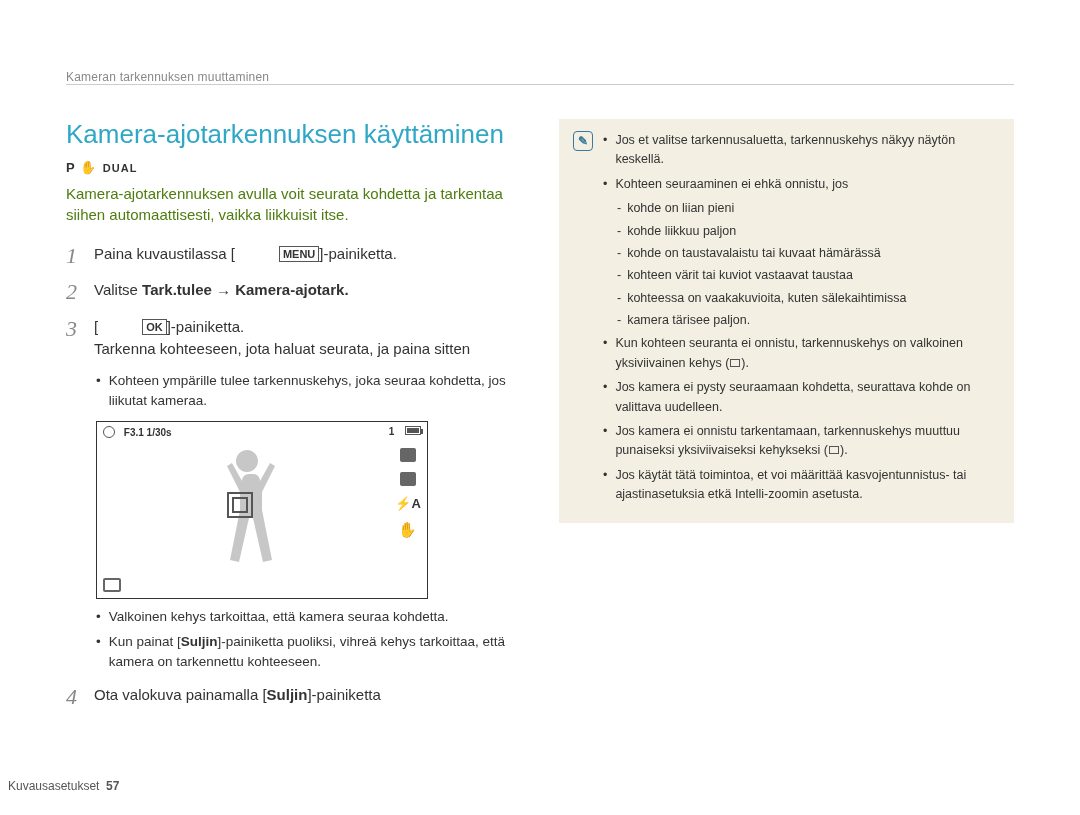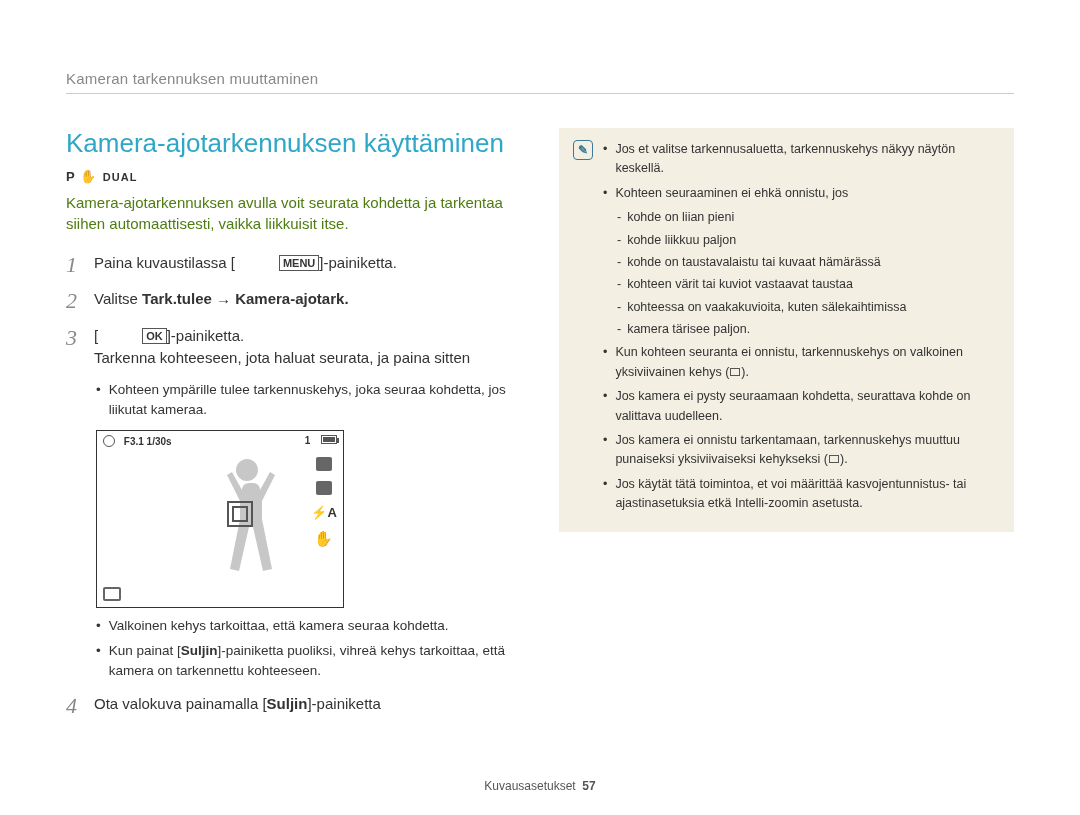--- a/index.html
+++ b/index.html
@@ -10,24 +10,23 @@
     height: 815px;
     font-family: Arial, Helvetica, sans-serif;
     color: #333;
     background: #fff;
     position: relative;
   }
   .page {
     padding: 70px 66px 0 66px;
   }
   .breadcrumb {
-    font-size: 15px;
+    font-size: 12px;
     font-weight: 300;
     color: #888;
-    margin-bottom: 6px;
     letter-spacing: 0.2px;
   }
   hr.rule {
     border: none;
     border-top: 1px solid #ccc;
     margin: 0 0 34px 0;
   }
   .columns {
     display: flex;
     gap: 38px;
@@ -99,21 +98,21 @@
   }
   .sub-bullets .li {
     display: flex;
     gap: 8px;
     margin-bottom: 4px;
   }
   .sub-bullets .dot {
     flex: 0 0 auto;
   }
   .camera-screen {
-    width: 248px;
+    width: 332px;
     height: 178px;
     border: 1px solid #333;
     margin: 8px 12px 8px 30px;
     position: relative;
     background: #fff;
   }
   .cs-top {
     position: absolute;
     top: 4px; left: 6px; right: 6px;
     display: flex;
@@ -200,23 +199,23 @@
   }
   .small-square {
     display:inline-block;
     width:10px; height:8px;
     border:1.5px solid #555;
     vertical-align: 0px;
     margin: 0 1px;
   }
   .footer {
     position: absolute;
-    left: 0; right: 0;
+    left: 8px; right: 0;
     bottom: 22px;
-    text-align: center;
+    text-align: left;
     font-size: 12px;
     color: #555;
   }
 </style>
 </head>
 <body>
 
 <div class="page">
   <div class="breadcrumb">Kameran tarkennuksen muuttaminen</div>
   <hr class="rule">

